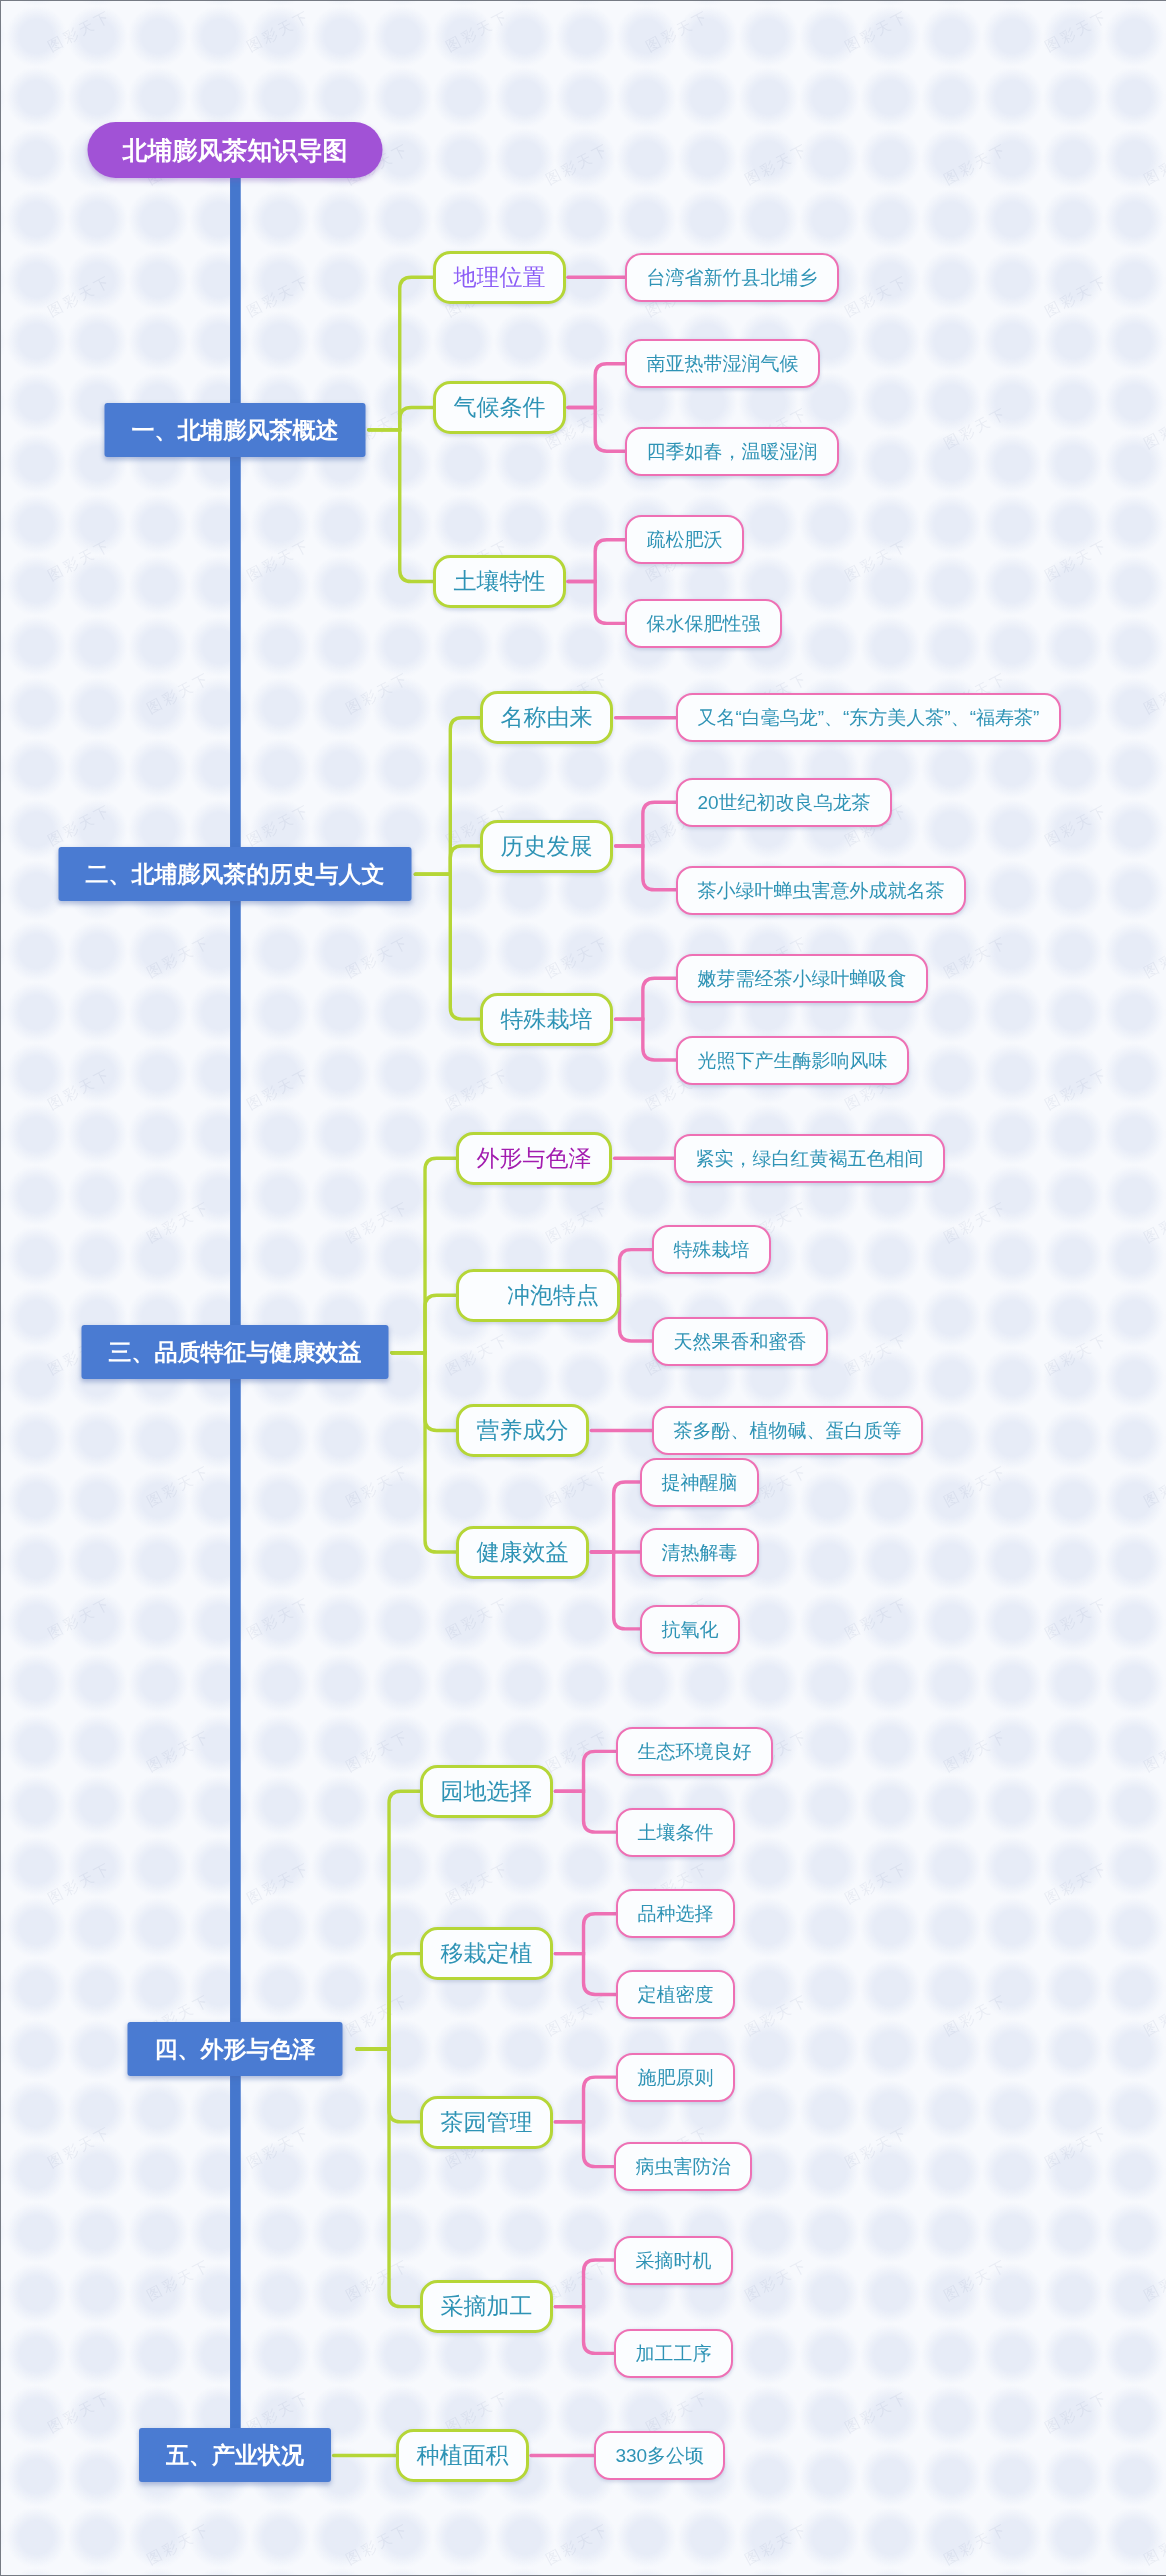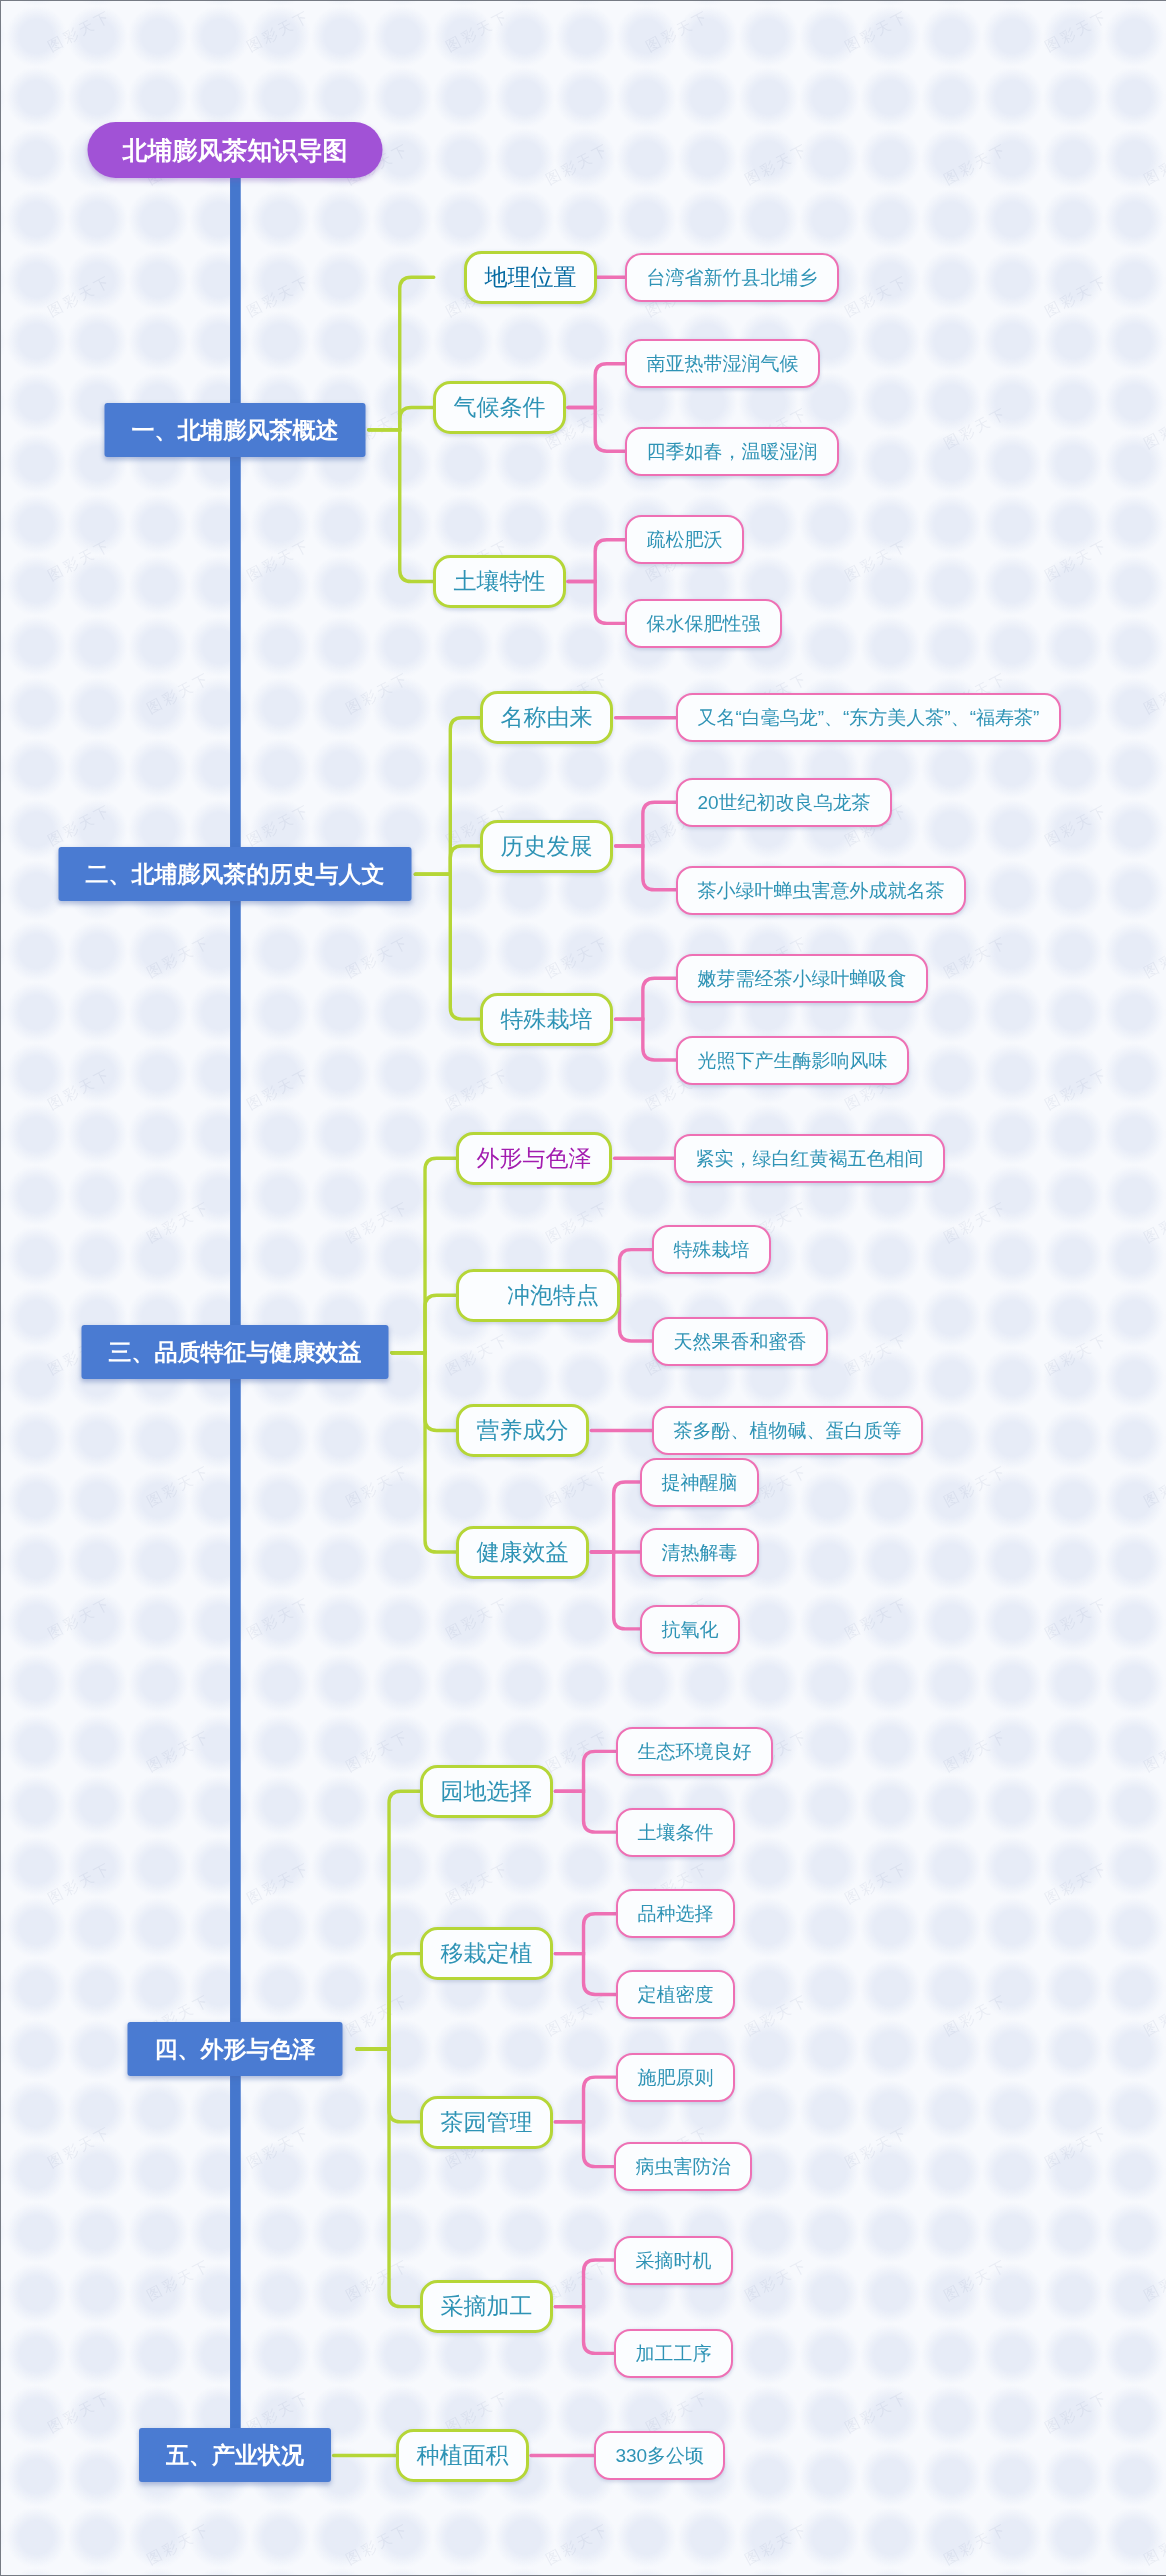--- a/index.html
+++ b/index.html
@@ -198,21 +198,21 @@
       <path d="M 570 2181 L 599 2181 L 599 2147 Q 599 2135 611 2135 L 633 2135" fill="none" stroke="#ee70b4" stroke-width="3.5" stroke-linecap="round"></path>
       <path d="M 570 2181 L 599 2181 L 599 2215 Q 599 2227 611 2227 L 631 2227" fill="none" stroke="#ee70b4" stroke-width="3.5" stroke-linecap="round"></path>
       <path d="M 366 2106 L 399 2106 L 399 2359 Q 399 2371 411 2371 L 432 2371" fill="none" stroke="#b5d637" stroke-width="3.5" stroke-linecap="round"></path>
       <path d="M 570 2371 L 599 2371 L 599 2335 Q 599 2323 611 2323 L 631 2323" fill="none" stroke="#ee70b4" stroke-width="3.5" stroke-linecap="round"></path>
       <path d="M 570 2371 L 599 2371 L 599 2407 Q 599 2419 611 2419 L 631 2419" fill="none" stroke="#ee70b4" stroke-width="3.5" stroke-linecap="round"></path>
       <path d="M 342 2524 L 407 2524" fill="none" stroke="#b5d637" stroke-width="3.5" stroke-linecap="round"></path>
       <path d="M 545 2524 L 611 2524" fill="none" stroke="#ee70b4" stroke-width="3.5" stroke-linecap="round"></path>
     </svg>
     <div class="node title" style="background: rgb(161, 82, 214); top: 121px; left: 234px; transform: translateX(-50%);">北埔膨风茶知识导图</div>
     <div class="node header" style="background: rgb(74, 123, 210); top: 402px; left: 234px; transform: translateX(-50%);">一、北埔膨风茶概述</div>
-    <div class="node branch" style="background: rgb(251, 253, 255); color: #0369a1; top: 250px; left: 432px; margin-left: 31px;">地理位置</div>
+    <div class="node branch" style="background: rgb(251, 253, 255); color: #8b5cf6; top: 250px; left: 432px;">地理位置</div>
     <div class="node leaf" style="background: rgb(251, 253, 255); color: rgb(46, 147, 181); top: 252px; left: 624px;">台湾省新竹县北埔乡</div>
     <div class="node branch" style="background: rgb(251, 253, 255); color: rgb(46, 147, 181); top: 380px; left: 432px;">气候条件</div>
     <div class="node leaf" style="background: rgb(251, 253, 255); color: rgb(46, 147, 181); top: 338px; left: 624px;">南亚热带湿润气候</div>
     <div class="node leaf" style="background: rgb(251, 253, 255); color: rgb(46, 147, 181); top: 426px; left: 624px;">四季如春，温暖湿润</div>
     <div class="node branch" style="background: rgb(251, 253, 255); color: rgb(46, 147, 181); top: 554px; left: 432px;">土壤特性</div>
     <div class="node leaf" style="background: rgb(251, 253, 255); color: rgb(46, 147, 181); top: 514px; left: 624px;">疏松肥沃</div>
     <div class="node leaf" style="background: rgb(251, 253, 255); color: rgb(46, 147, 181); top: 598px; left: 624px;">保水保肥性强</div>
     <div class="node header" style="background: rgb(74, 123, 210); top: 846px; left: 234px; transform: translateX(-50%);">二、北埔膨风茶的历史与人文</div>
     <div class="node branch" style="background: rgb(251, 253, 255); color: rgb(46, 147, 181); top: 690px; left: 479px;">名称由来</div>
     <div class="node leaf" style="background: rgb(251, 253, 255); color: rgb(46, 147, 181); top: 692px; left: 675px;">又名“白毫乌龙”、“东方美人茶”、“福寿茶”</div>

